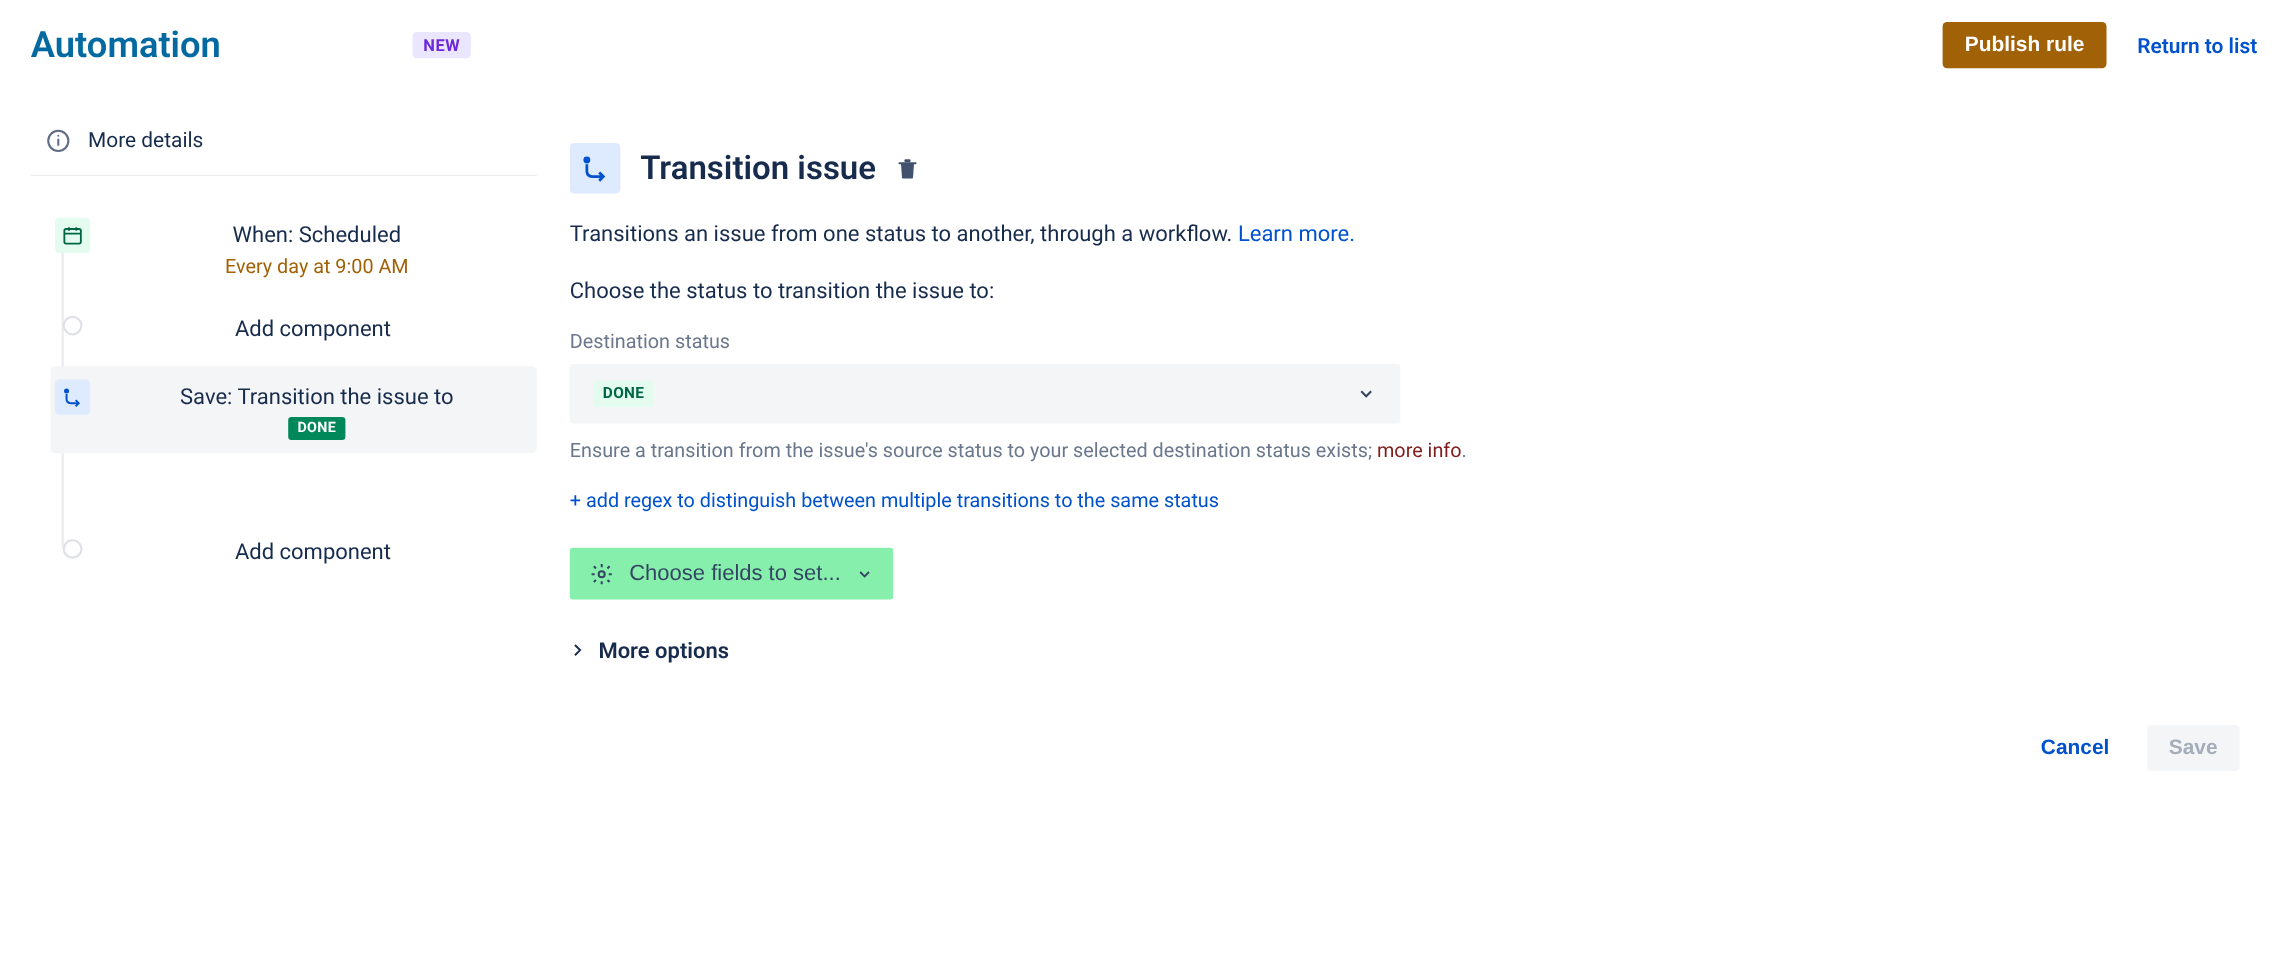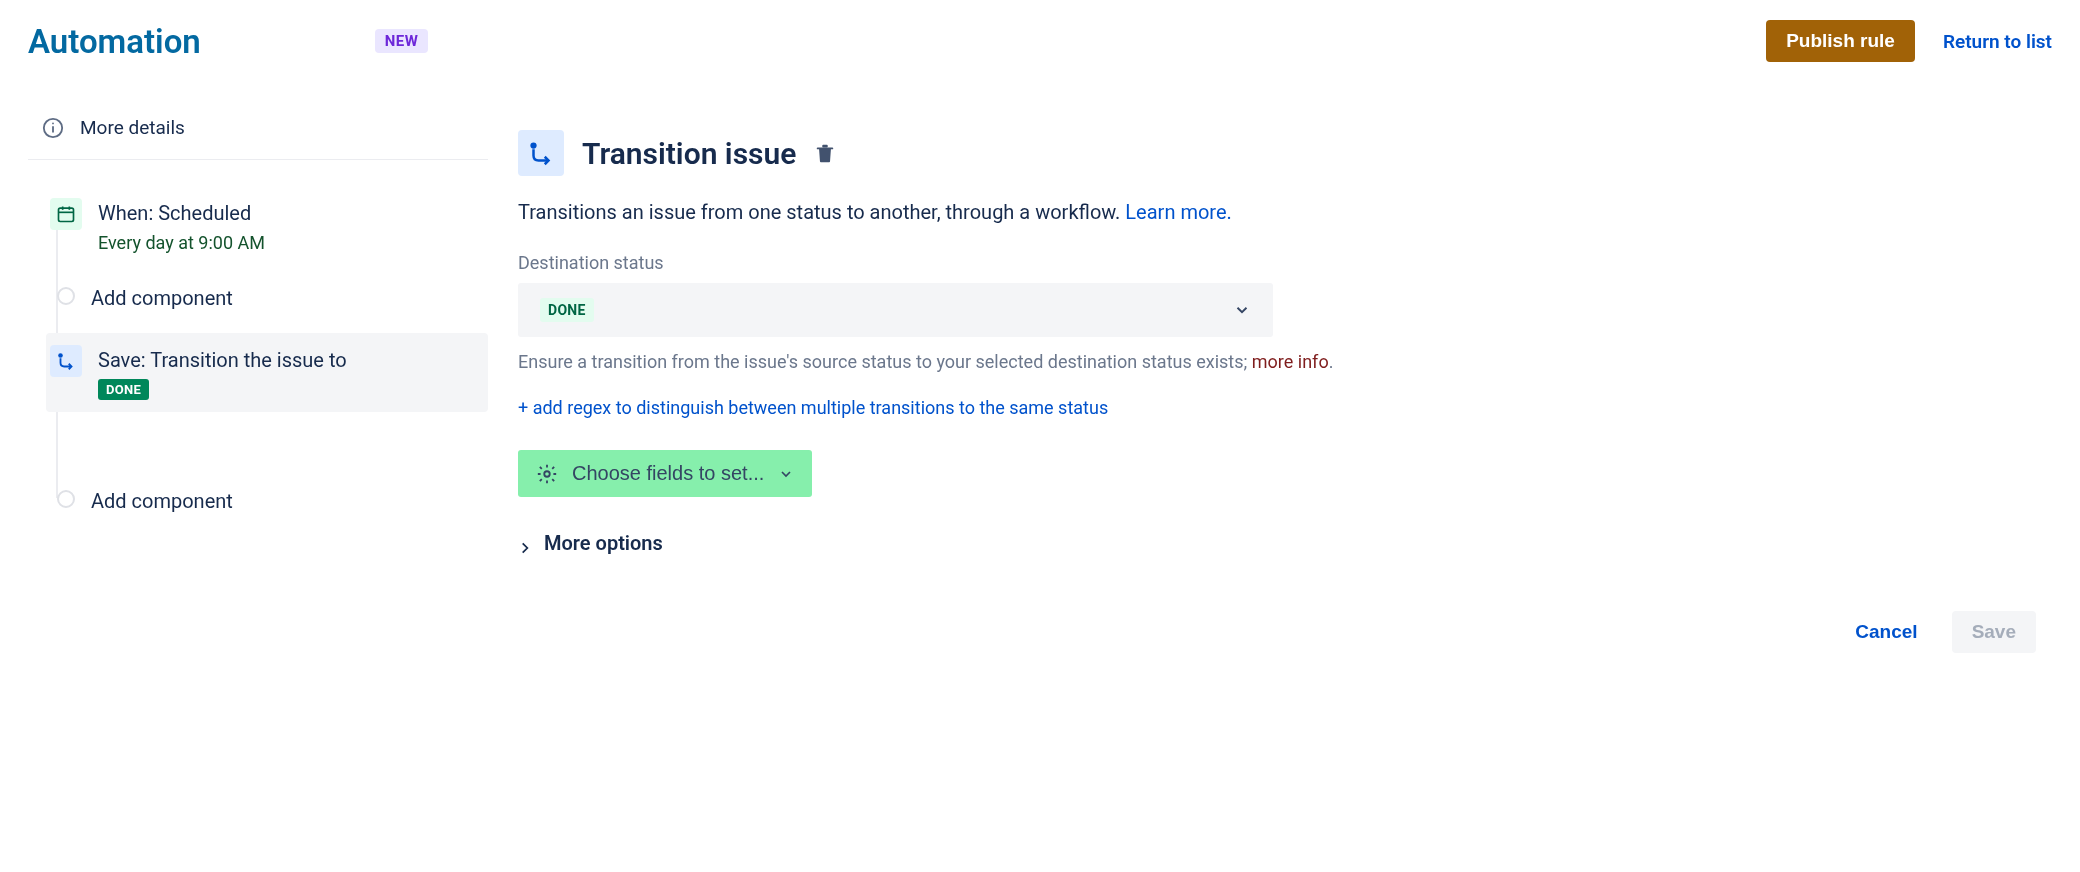--- a/index.html
+++ b/index.html
@@ -93,41 +93,42 @@
   }
   .node {
     position:relative;
     display:flex;
     gap: 16px;
     padding: 8px 10px 8px 0;
     align-items: flex-start;
     border-radius:4px;
     margin-bottom: 6px;
     z-index:1;
+    text-align:center;
   }
   .node.selected { background:#F4F5F7; padding-right:10px; padding-top:12px; padding-bottom:12px;}
   .node-marker {
     width: 32px; height:32px;
     border-radius:4px;
     display:flex; align-items:center; justify-content:center;
     flex-shrink:0;
     position:relative;
     z-index:2;
     margin-left: 4px;
   }
   .node-marker.schedule { background:#E3FCEF; }
   .node-marker.transition { background:#DEEBFF; }
   .node-marker.hollow {
     width:18px; height:18px; border-radius:50%;
     border:2px solid #DFE1E6; background:#fff;
     margin-left: 11px; margin-top:4px;
   }
   .node-body { flex:1; padding-top:2px;}
   .node-title { font-size: 20px; color:#172B4D; margin:0; line-height:1.3;}
-  .node-sub { font-size: 18px; color:#14532d; margin-top:6px;}
+  .node-sub { font-size: 18px; color:#a16207; margin-top:6px;}
   .status-lozenge {
     display:inline-block;
     background:#00875A;
     color:#fff;
     font-size:13px;
     font-weight:700;
     padding:3px 8px;
     border-radius:3px;
     letter-spacing:.3px;
     margin-top:6px;
@@ -185,21 +186,21 @@
     gap:14px;
     padding: 12px 18px;
     border-radius:3px;
     font-size:20px;
     color:#344563;
     margin-top:32px;
     cursor:pointer;
   }
   .more-options {
     display:flex;
-    align-items:flex-end;
+    align-items:center;
     gap:12px;
     font-size:20px;
     font-weight:600;
     color:#172B4D;
     margin-top:34px;
     cursor:pointer;
   }
 
   .footer {
     display:flex;
@@ -314,20 +315,21 @@
               <rect x="9" y="3" width="6" height="3" rx="1"></rect>
               <rect x="3" y="6" width="18" height="2" rx="1"></rect>
             </svg>
         </span>
       </div>
 
       <div class="desc">
         <span>Transitions an issue from one status to another, through a workflow. </span><a>Learn more.</a>
       </div>
 
+      <div class="choose-label">Choose the status to transition the issue to:</div>
 
       <div class="field-label">Destination status</div>
       <div class="select">
         <span class="status-lozenge-select">DONE</span>
         <span>
           <svg width="18" height="18" viewBox="0 0 24 24" fill="none" stroke="#344563" stroke-width="2.5">
               <path d="M6 9 L12 15 L18 9"></path>
             </svg>
         </span>
       </div>

